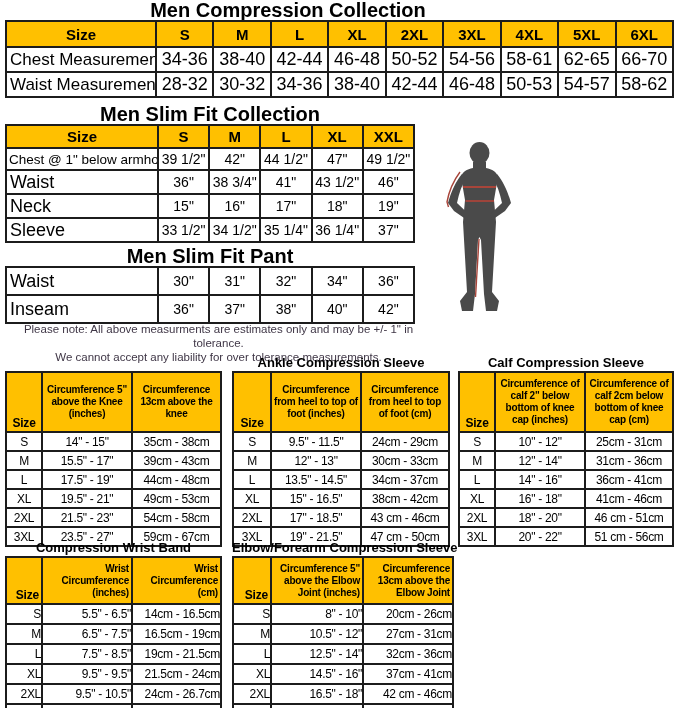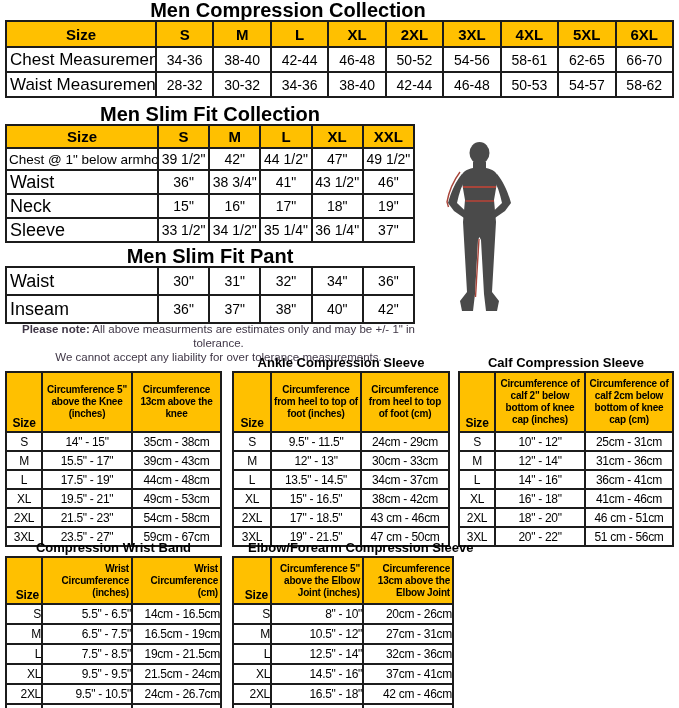--- a/index.html
+++ b/index.html
@@ -8,33 +8,33 @@
   .title{position:absolute;font-weight:bold;text-align:center;white-space:nowrap;}
   .t-big{font-size:20px;line-height:18px;}
   .t-sm{font-size:13px;line-height:15px;}
   table{position:absolute;border-collapse:collapse;table-layout:fixed;background:#fff;}
   td{border:2px solid #1c1c1c;text-align:center;vertical-align:middle;padding:0;overflow:hidden;}
   .hd{background:#FFC000;font-weight:bold;font-size:15px;}
   
   .tbl1 .hrow td{height:24px;}
   .tbl1 tbody td{height:23px;}
   .lbl-big{text-align:left;font-size:17px;padding-left:3px;white-space:nowrap;}
-  .val13{font-size:14px;}
+  .val13{font-size:18px;}
   
   .tbl2 .hrow td{height:21px;}
   .row-sm td{height:20px;}
   .row-lg td{height:22px;}
   .tbl3 tbody td{height:26px;}
   .lbl-sm{text-align:left;font-size:13.5px;padding-left:2px;white-space:nowrap;}
   .lbl-xl{text-align:left;font-size:18px;padding-left:3px;white-space:nowrap;}
   .val14{font-size:14px;}
   
   .note{position:absolute;left:0;top:322px;width:437px;text-align:center;
         font-size:11.5px;line-height:14px;color:#3f3646;}
-  .note b{font-weight:bold;}
+  .note b{font-weight:normal;}
   
   .stbl td{font-size:12px;letter-spacing:-0.3px;}
   .stbl .shd{background:#FFC000;font-weight:bold;font-size:10px;letter-spacing:-0.2px;
              line-height:12px;padding:1px 2px;white-space:normal;}
   .stbl .ssize{vertical-align:bottom;font-size:12px;padding-bottom:2px;}
   .r1 .shrow td{height:55px;}
   .r2 .shrow td{height:42px;}
   .r1 tbody td{height:17px;}
   .r2 tbody td{height:18px;text-align:right;}
   .figure{position:absolute;left:446px;top:142px;width:67px;height:173px;}
@@ -417,21 +417,21 @@
         </tr>
 
         <tr>
           <td>3XL</td>
           <td>10.5" - 11.5"</td>
           <td>26.7cm - 29.2cm</td>
         </tr>
       </tbody>
   </table>
 
-  <div class="title t-sm" style="left:248px;top:540px;width:222px">Elbow/Forearm Compression Sleeve</div>
+  <div class="title t-sm" style="left:232px;top:540px;width:222px">Elbow/Forearm Compression Sleeve</div>
   <table class="stbl r2" style="left:232px;top:556px;width:222px">
     <colgroup>
         <col style="width:38px">
         <col style="width:92px">
         <col>
       </colgroup>
     <tbody>
       <tr class="shrow">
         <td class="shd ssize">Size</td>
         <td class="shd">Circumference 5" above the Elbow Joint (inches)</td>

